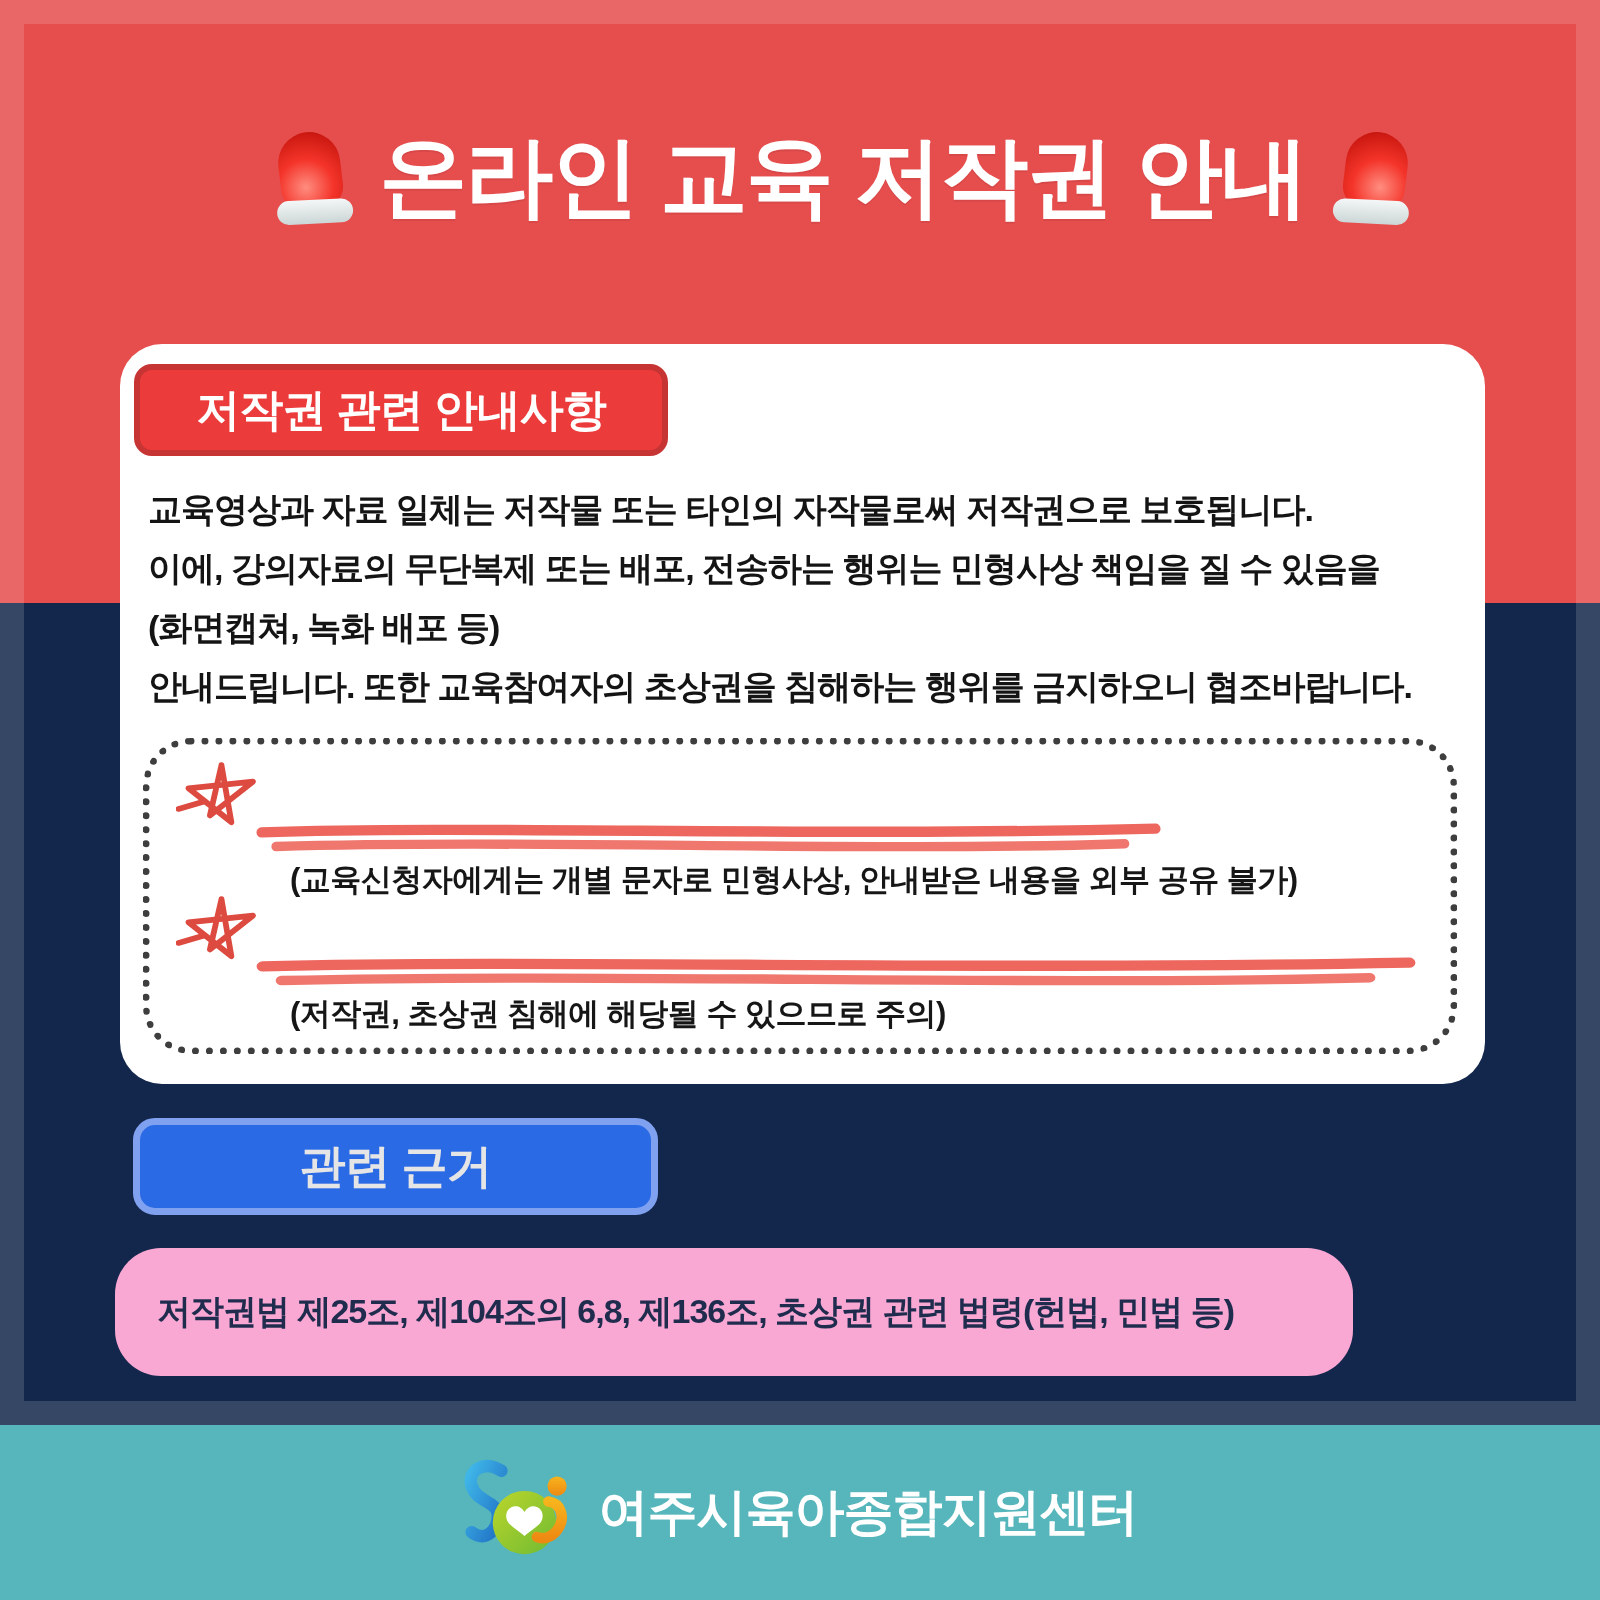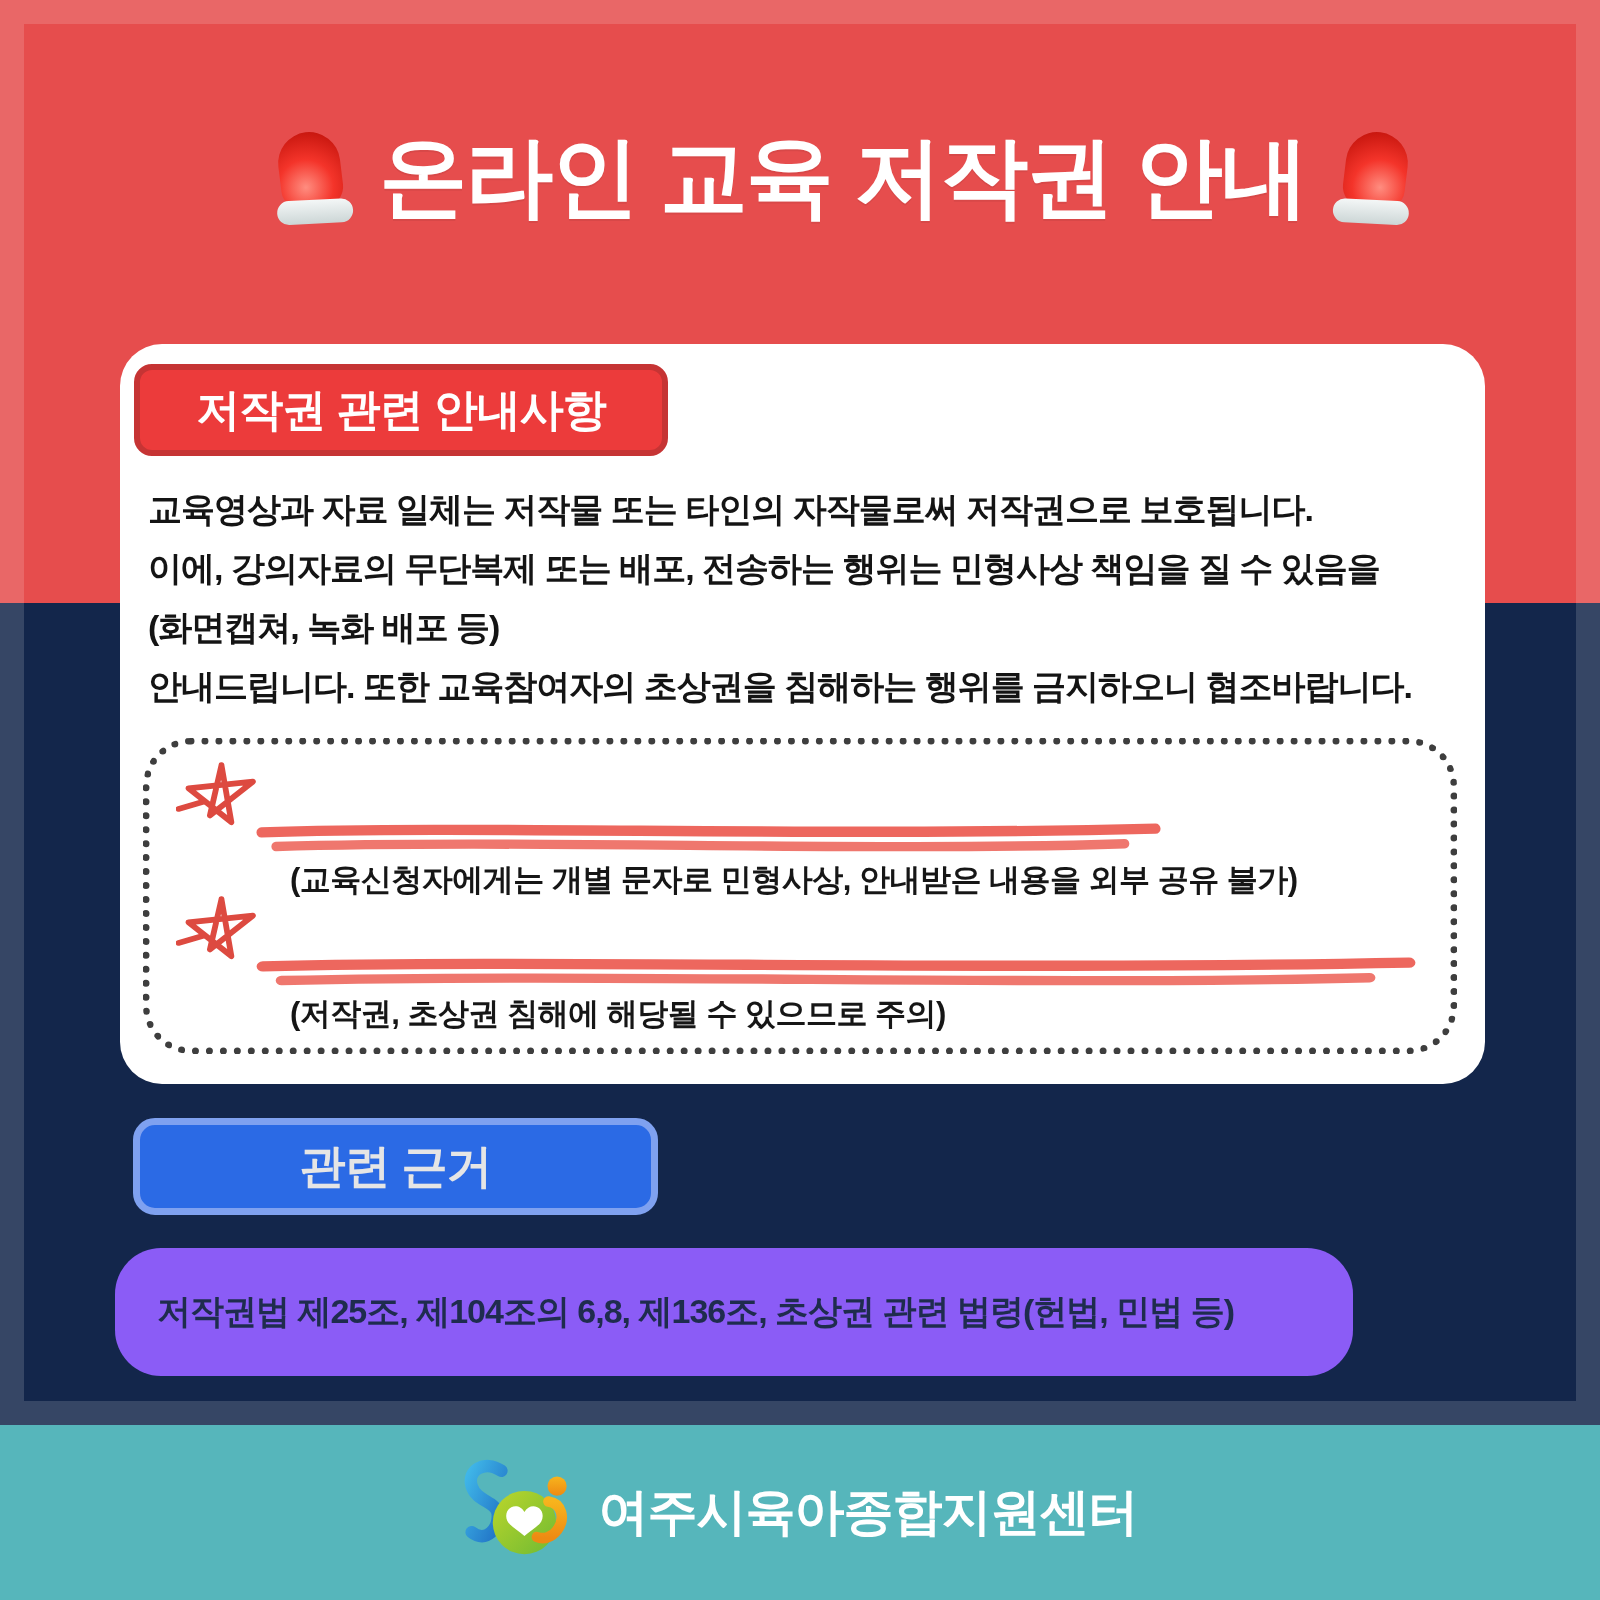--- a/index.html
+++ b/index.html
@@ -46,21 +46,21 @@
     letter-spacing:-1px;white-space:nowrap;}
   .scribble{position:absolute;left:106px;height:32px;}
   .p-note{position:absolute;left:140px;font-size:31px;font-weight:600;color:#161616;
     letter-spacing:-0.5px;white-space:nowrap;}
 
   
   .basis-button{position:absolute;left:133px;top:1118px;width:525px;height:97px;box-sizing:border-box;
     background:#2B6AE5;border:7px solid #7FA1F0;border-radius:22px;z-index:10;
     display:flex;align-items:center;justify-content:center;}
   .basis-button span{color:#e5e5e5;font-size:46px;font-weight:800;letter-spacing:-1px;white-space:nowrap;}
-  .basis-box{position:absolute;left:115px;top:1248px;width:1238px;height:128px;background:#8b5cf6;
+  .basis-box{position:absolute;left:115px;top:1248px;width:1238px;height:128px;background:#f9a8d4;
     border-radius:46px;z-index:10;display:flex;align-items:center;}
   .basis-box span{margin-left:42px;font-size:34px;font-weight:700;color:#1F2C4E;
     letter-spacing:-1px;white-space:nowrap;}
 
   
   .footer{position:absolute;left:0;top:1425px;width:1600px;height:175px;z-index:10;
     display:flex;align-items:center;justify-content:center;gap:16px;}
   .logo{width:120px;height:108px;flex:0 0 auto;}
   .org-name{color:#FFFFFF;font-size:50px;font-weight:600;letter-spacing:-1px;white-space:nowrap;}
 </style>

